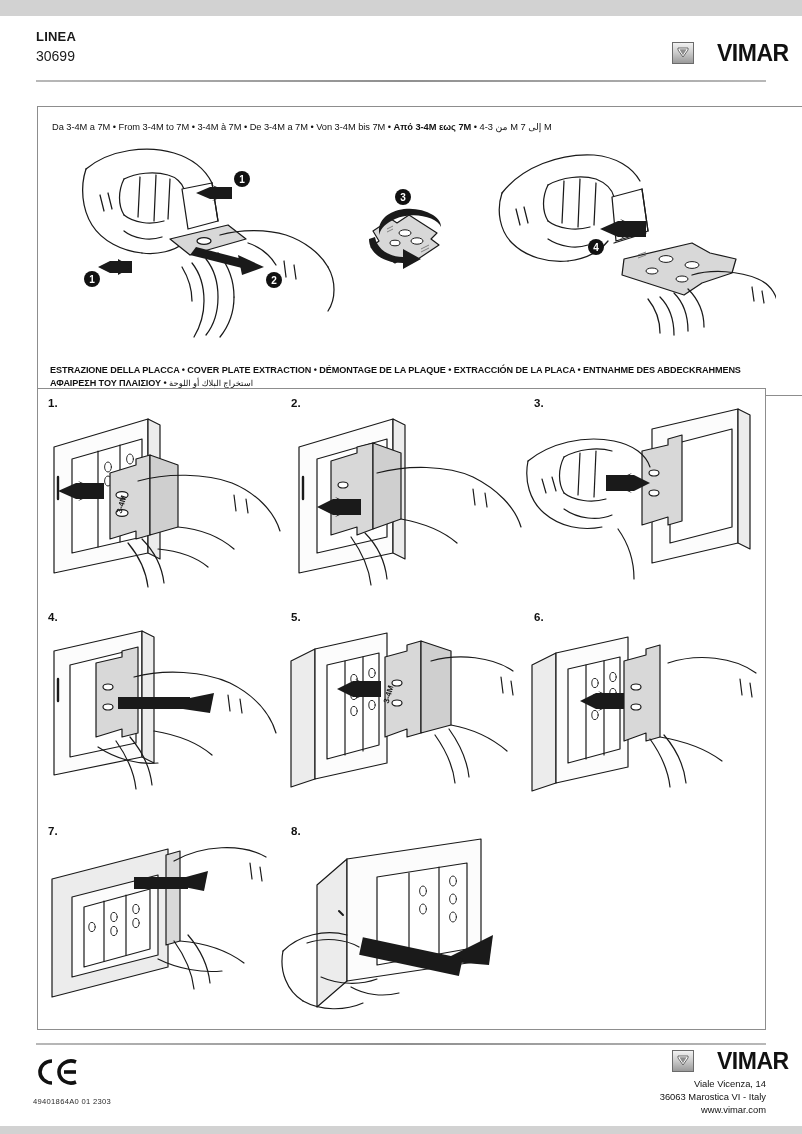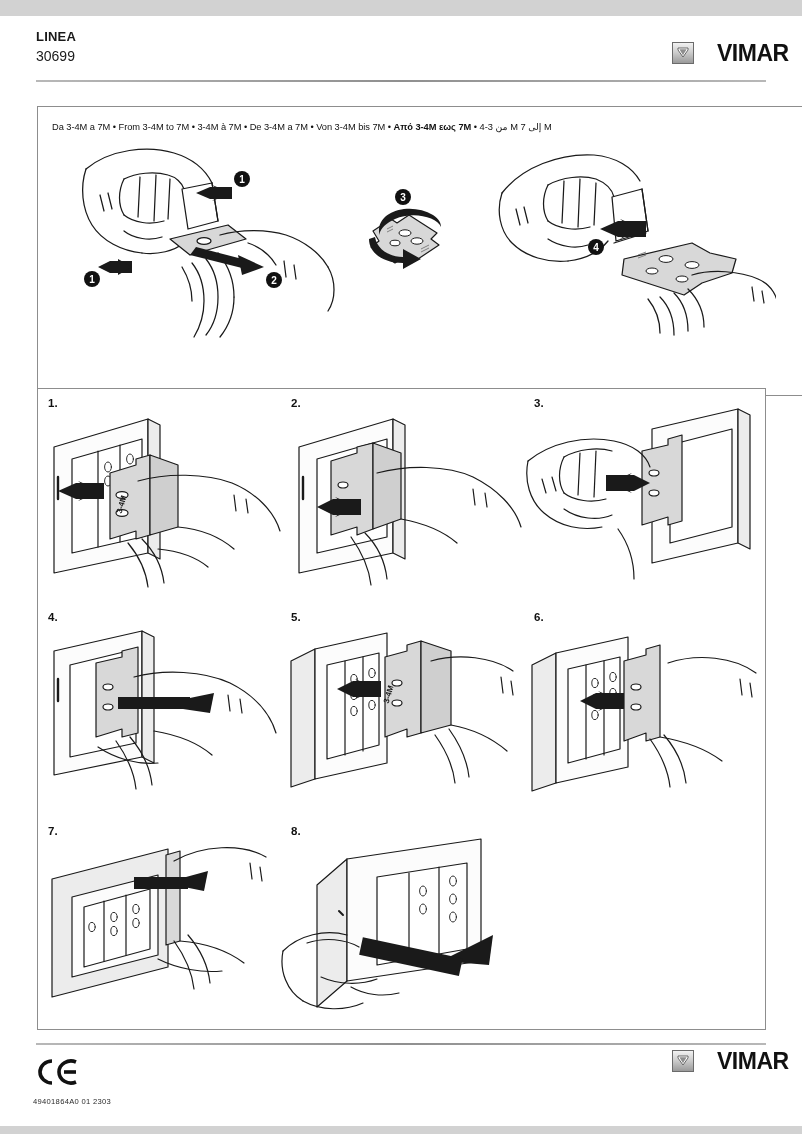--- a/index.html
+++ b/index.html
@@ -246,20 +246,26 @@
 
         <path d="M148 82 L124 92 L134 84 L134 80 L124 72 L148 82 Z" fill="#1a1a1a"></path>
         <path d="M122 74 L150 74 L150 90 L122 90 L104 82 Z" fill="#1a1a1a"></path>
         <g>
           <circle cx="100" cy="100" r="8" fill="#111"></circle>
           <text x="100" y="104" font-family="Liberation Sans, sans-serif" font-size="10" font-weight="bold" fill="#fff" text-anchor="middle">4</text>
         </g>
       </svg>
     </div>
 
+    <div class="cap-block">
+      <div class="l1">ESTRAZIONE DELLA PLACCA • COVER PLATE EXTRACTION • DÉMONTAGE DE LA PLAQUE • EXTRACCIÓN DE LA PLACA • ENTNAHME DES ABDECKRAHMENS</div>
+      <div class="l2">
+        <span>ΑΦΑΙΡΕΣΗ ΤΟΥ ΠΛΑΙΣΙΟΥ • </span><span class="ar">استخراج البلاك أو اللوحة</span>
+      </div>
+    </div>
   </div>
 
   <div class="frame frame-b">
     <div class="steps">
 
       <div class="step" style="left:0px; top:0px;">
         <div class="step-num">1.</div>
         <div class="step-art">
           <svg width="243" height="196" viewBox="0 0 243 196">
             <g fill="none" stroke="#1a1a1a" stroke-width="1.2" stroke-linejoin="round" stroke-linecap="round">
@@ -553,14 +559,19 @@
   <div class="logo logo-foot">
     <span class="logo-mark">
       <svg width="16" height="16" viewBox="0 0 16 16">
         <path d="M3 3 H13 V5 L8 12 L3 5 Z" fill="#ffffff" stroke="#4a4a4a" stroke-width="0.8"></path>
         <path d="M4.4 4.2 H11.6 L8 10.2 Z" fill="#8e8e8e"></path>
       </svg>
     </span>
     <span class="logo-word">VIMAR</span>
   </div>
 
+  <div class="addr">
+    <div>Viale Vicenza, 14</div>
+    <div>36063 Marostica VI - Italy</div>
+    <div>www.vimar.com</div>
+  </div>
 
 </div>
 
 </body></html>

